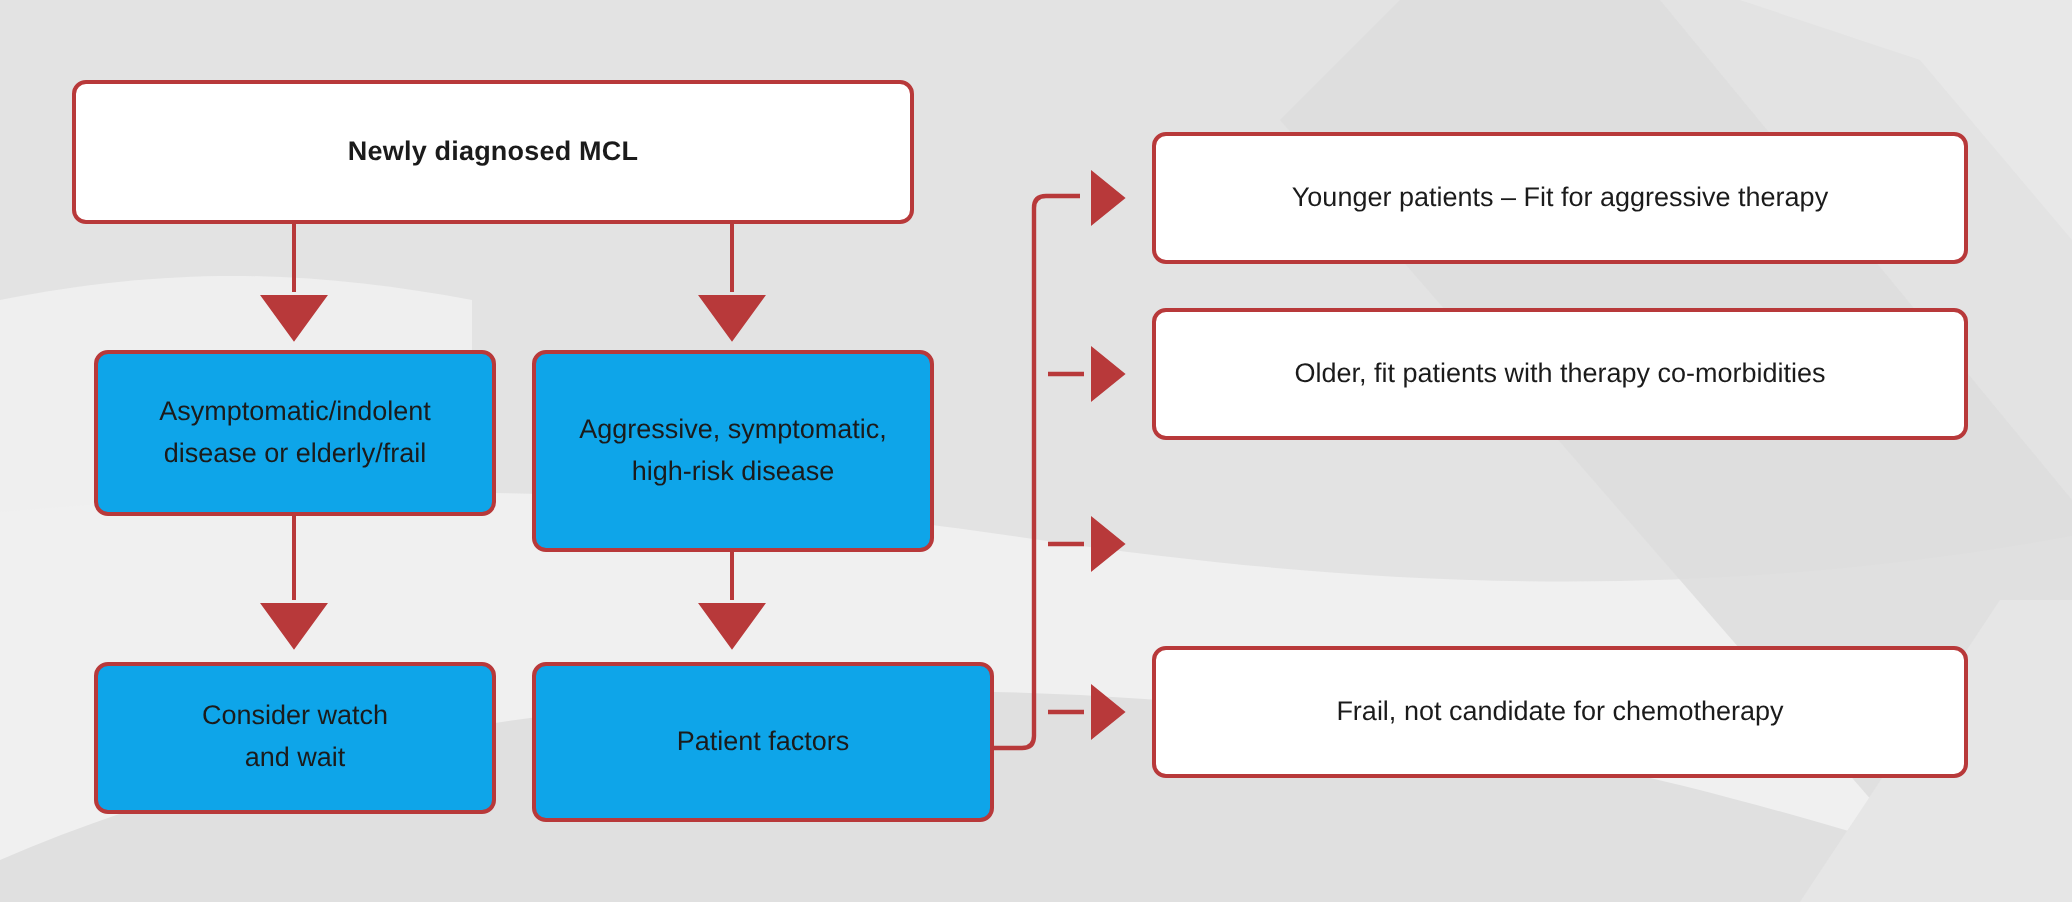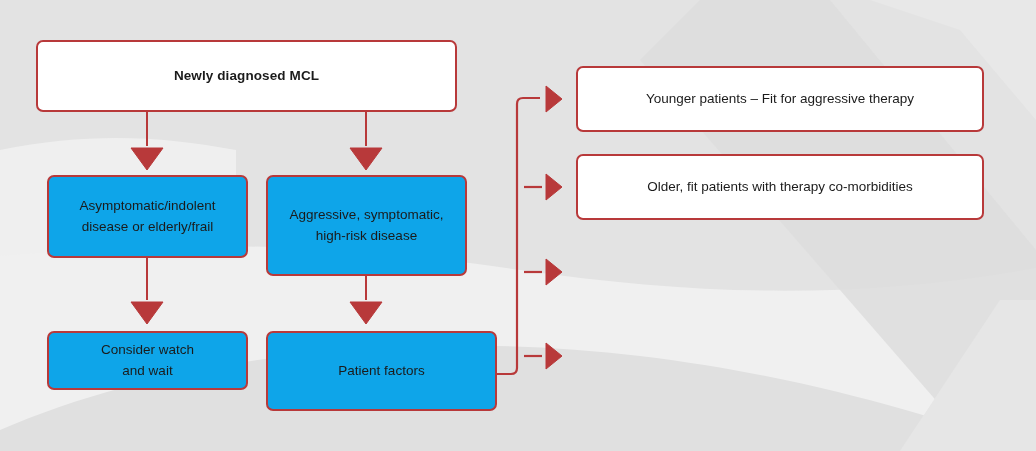--- a/index.html
+++ b/index.html
@@ -115,33 +115,36 @@
     <div class="node pink" style="left:47px; top:175px; width:201px; height:83px;">
       <span class="label">Asymptomatic/indolent
 disease or elderly/frail</span>
     </div>
 
     <div class="node pink" style="left:266px; top:175px; width:201px; height:101px;">
       <span class="label">Aggressive, symptomatic,
 high-risk disease</span>
     </div>
 
-    <div class="node pink" style="left:47px; top:331px; width:201px; height:59px;">
+    <div class="node pink" style="left:47px; top:331px; width:201px; height:76px;">
       <span class="label">Consider watch
 and wait</span>
     </div>
 
     <div class="node pink" style="left:266px; top:331px; width:231px; height:80px;">
       <span class="label">Patient factors</span>
     </div>
 
     <div class="node white" style="left:576px; top:66px; width:408px; height:66px;">
       <span class="label">Younger patients – Fit for aggressive therapy</span>
     </div>
 
     <div class="node white" style="left:576px; top:154px; width:408px; height:66px;">
       <span class="label">Older, fit patients with therapy co-morbidities</span>
     </div>
 
 
+    <div class="node white" style="left:576px; top:323px; width:408px; height:66px;">
+      <span class="label">Frail, not candidate for chemotherapy</span>
+    </div>
 
   </div>
 </div>
 
 </body></html>

